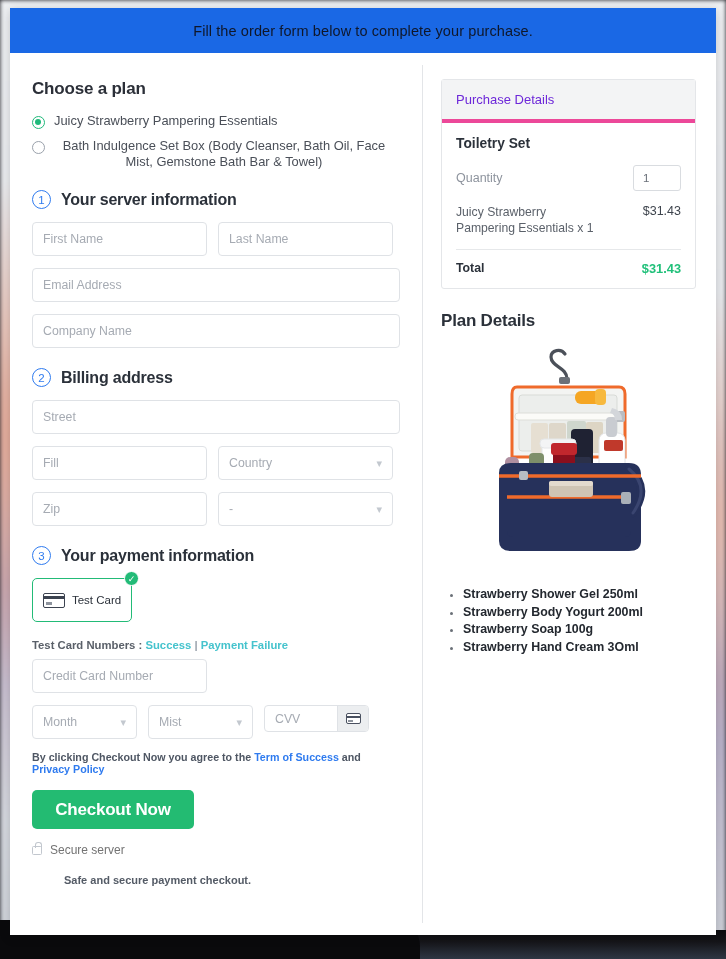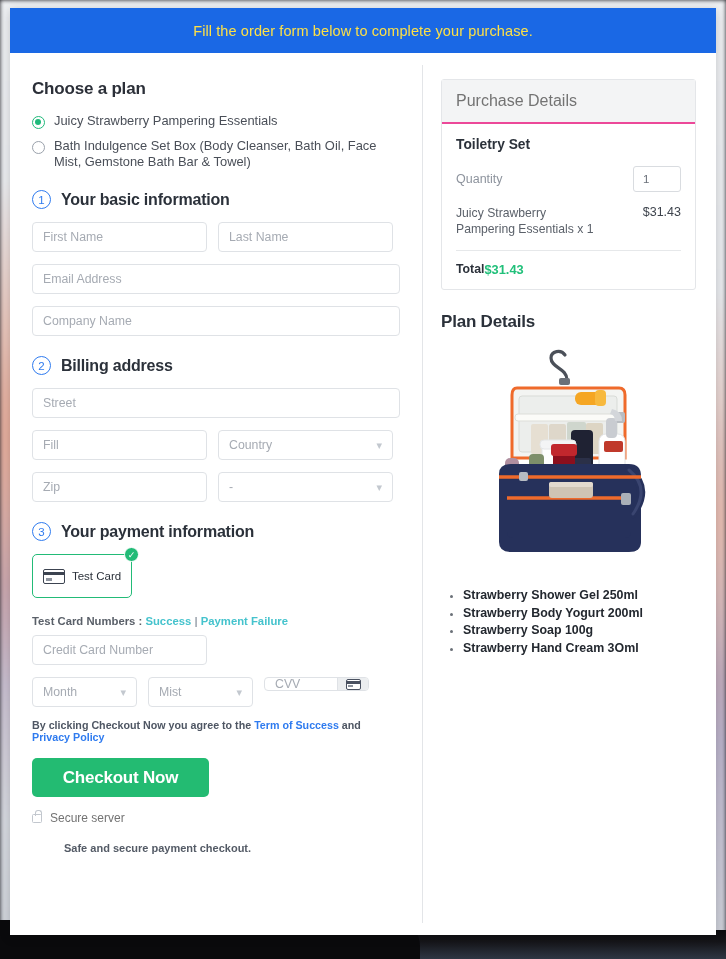--- a/index.html
+++ b/index.html
@@ -34,36 +34,36 @@
 
   .page{
     position:absolute; left:10px; top:8px;
     width:706px; height:927px;
     background:#ffffff;
     box-shadow:0 2px 10px rgba(0,0,0,.18);
     overflow:hidden;
   }
 
   .topbanner{
-    height:45px; background:#1a68e5; color:#fde047;
+    height:45px; background:#1a68e5; color:#0f172a;
     display:flex; align-items:center; justify-content:center;
     font-size:14.5px; letter-spacing:.1px;
   }
 
   .body{ display:flex; height:882px; }
   .left{ width:412px; padding:26px 22px 0 22px; }
   .divider-v{ width:1px; background:#e3e5e8; margin-top:12px; height:858px; }
   .right{ width:293px; padding:26px 20px 0 18px; }
 
   h2.choose{
     font-size:17px; font-weight:bold; color:#2b2f38;
     margin:0 0 14px 0; letter-spacing:-.2px;
   }
 
-  .radio-row{ display:flex; align-items:flex-start; margin-bottom:9px; }
+  .radio-row{ display:flex; align-items:flex-start; margin-bottom:9px;text-align:center; }
   .radio{
     width:13px; height:13px; border-radius:50%;
     border:1.6px solid #9aa1ab; margin-right:9px; margin-top:3px; flex:0 0 auto;
     background:#fff; position:relative;
   }
   .radio.checked{ border-color:#1fb97a; }
   .radio.checked:after{
     content:""; position:absolute; left:2.2px; top:2.2px;
     width:6.2px; height:6.2px; border-radius:50%; background:#1fb97a;
   }
@@ -75,21 +75,21 @@
     border:1.4px solid #2f7bef; color:#2f7bef;
     font-size:11.5px; display:flex; align-items:center; justify-content:center;
     margin-right:10px; flex:0 0 auto;
   }
   .section-title{ font-size:16px; font-weight:bold; color:#2b313a; letter-spacing:-.2px; }
 
   .row{ display:flex; gap:11px; margin-bottom:12px; }
   .field{
     height:30px; border:1px solid #dfe2e6; border-radius:4px;
     background:#fff; display:flex; align-items:center;
-    padding:4px 10px; font-size:12.3px; color:#a6abb3; flex:1;
+    padding:16px 10px; font-size:12.3px; color:#a6abb3; flex:1;
   }
   .field.half{ flex:0 0 175px; }
   .field.wide{ flex:1 1 auto; }
   .select{ justify-content:space-between; }
   .chev{ color:#c3c8cf; font-size:11px; line-height:1; margin-left:6px; }
 
   .cardbox{
     position:relative; width:100px; height:44px; margin:4px 0 0 0;
     border:1.6px solid #22bb77; border-radius:5px;
     display:flex; align-items:center; justify-content:center; gap:7px;
@@ -108,70 +108,70 @@
   .badge{
     position:absolute; right:-8px; top:-8px; width:15px; height:15px;
     border-radius:50%; background:#22bb77; color:#fff; font-size:9px;
     display:flex; align-items:center; justify-content:center; border:1.5px solid #fff;
   }
 
   .testnums{ font-size:11.3px; color:#5a6069; margin:17px 0 8px 0;font-weight:bold; }
   .testnums a{ color:#45c3cd; text-decoration:none; }
   .sep{ color:#9aa2ac; }
 
-  .cvvwrap{ display:flex; flex:0 0 105px; height:14px; border:1px solid #dfe2e6; border-radius:4px; overflow:hidden; }
+  .cvvwrap{ display:flex; flex:0 0 105px; height:27px; border:1px solid #dfe2e6; border-radius:4px; overflow:hidden; }
   .cvvwrap .cvvtext{ flex:1; display:flex; align-items:center; padding:0 10px; font-size:12.3px; color:#a6abb3; }
   .cvvicon{
     width:31px; background:#eceef0; border-left:1px solid #dfe2e6;
     display:flex; align-items:center; justify-content:center;
   }
   .cvvicon .mini{
     width:15px; height:11px; border:1.3px solid #4a5160; border-radius:2px; position:relative; background:#fff;
   }
   .cvvicon .mini:before{ content:""; position:absolute; left:0; right:0; top:1.8px; height:2.4px; background:#4a5160; }
   .cvvicon .mini:after{ content:""; position:absolute; left:1.5px; bottom:1.4px; width:4.5px; height:1.8px; background:#8d939d; }
 
   .terms{ font-size:10.7px; color:#4e5663; margin:9px 0 0 0; font-weight:bold; }
   .terms a{ color:#2f7bef; text-decoration:none; }
 
   .checkout{
-    margin-top:15px; width:177px; height:39px; border-radius:5px;
+    margin-top:15px; width:162px; height:39px; border-radius:5px;
     background:#23bb72; color:#fff; font-size:17px; font-weight:bold;
     display:flex; align-items:center; justify-content:center; border:none; letter-spacing:-.2px;
   }
   .secure{ display:flex; align-items:center; margin-top:14px; color:#737373; font-size:12px; }
   .lock{
     width:10px; height:9px; border:1.4px solid #c2c7ce; border-radius:1.5px;
     margin-right:8px; position:relative;
   }
   .lock:before{
     content:""; position:absolute; left:1.7px; top:-4.4px; width:5px; height:4.5px;
     border:1.4px solid #c2c7ce; border-bottom:none; border-radius:3px 3px 0 0;
   }
   .safenote{ font-size:11px; color:#545b66; margin-top:17px; font-weight:bold;margin-left:32px; }
 
   
   .pd-card{ border:1px solid #e4e6e9; border-radius:3px; }
   .pd-head{
-    background:#f3f4f5; border-bottom:2px solid #ec4899;
-    padding:12px 14px; font-size:16px; color:#737373;
+    background:#f3f4f5; border-bottom:4px solid #ec4899;
+    padding:12px 14px; font-size:13px; color:#6d28d9;
   }
   .pd-body{ padding:13px 14px 12px 14px; }
   .pd-title{ font-size:13.8px; font-weight:bold; color:#2b313a; margin-bottom:14px; }
   .qty-row{ display:flex; align-items:center; justify-content:space-between; margin-bottom:13px; }
   .qty-label{ font-size:12.5px; color:#8d939d; }
   .qty-input{
     width:48px; height:26px; border:1px solid #d9dce0; border-radius:3px;
     display:flex; align-items:center; padding:0 9px; font-size:11.5px; color:#6a7079;
   }
   .line-row{ display:flex; justify-content:space-between; gap:10px; }
   .line-name{ font-size:12.2px; color:#5b616a; line-height:16px; max-width:140px; }
   .line-price{ font-size:12.5px; color:#3e444d; white-space:nowrap; }
   .hr{ border-top:1px solid #e6e8ea; margin:13px 0 0 0; }
-  .total-row{ display:flex; justify-content:flex-start; padding-top:11px; }
+  .total-row{ display:flex; justify-content:space-between; padding-top:11px; }
   .total-label{ font-size:12.3px; font-weight:bold; color:#2b313a; }
   .total-val{ font-size:12.8px; font-weight:bold; color:#21c07a; }
 
   .plan-title{ font-size:17px; font-weight:bold; color:#2b313a; margin:22px 0 6px 0; letter-spacing:-.2px; }
 
   .prod-wrap{ display:flex; justify-content:center; padding:8px 0 10px 0; }
   .bullets{ margin:6px 0 0 0; padding-left:22px; }
   .bullets li{ font-size:12.4px; font-weight:bold; color:#23282f; line-height:16.5px; margin-bottom:1px; }
   .bullets li::marker{ color:#6b7178; font-size:11px; }
 </style>
@@ -198,21 +198,21 @@
         <div class="radio checked"></div>
         <div class="radio-label">Juicy Strawberry Pampering Essentials</div>
       </div>
       <div class="radio-row">
         <div class="radio"></div>
         <div class="radio-label">Bath Indulgence Set Box (Body Cleanser, Bath Oil, Face Mist, Gemstone Bath Bar &amp; Towel)</div>
       </div>
 
       <div class="section-head">
         <div class="num">1</div>
-        <div class="section-title">Your basic information</div>
+        <div class="section-title">Your server information</div>
       </div>
 
       <div class="row">
         <div class="field half">First Name</div>
         <div class="field half">Last Name</div>
       </div>
       <div class="row">
         <div class="field wide">Email Address</div>
       </div>
       <div class="row">

